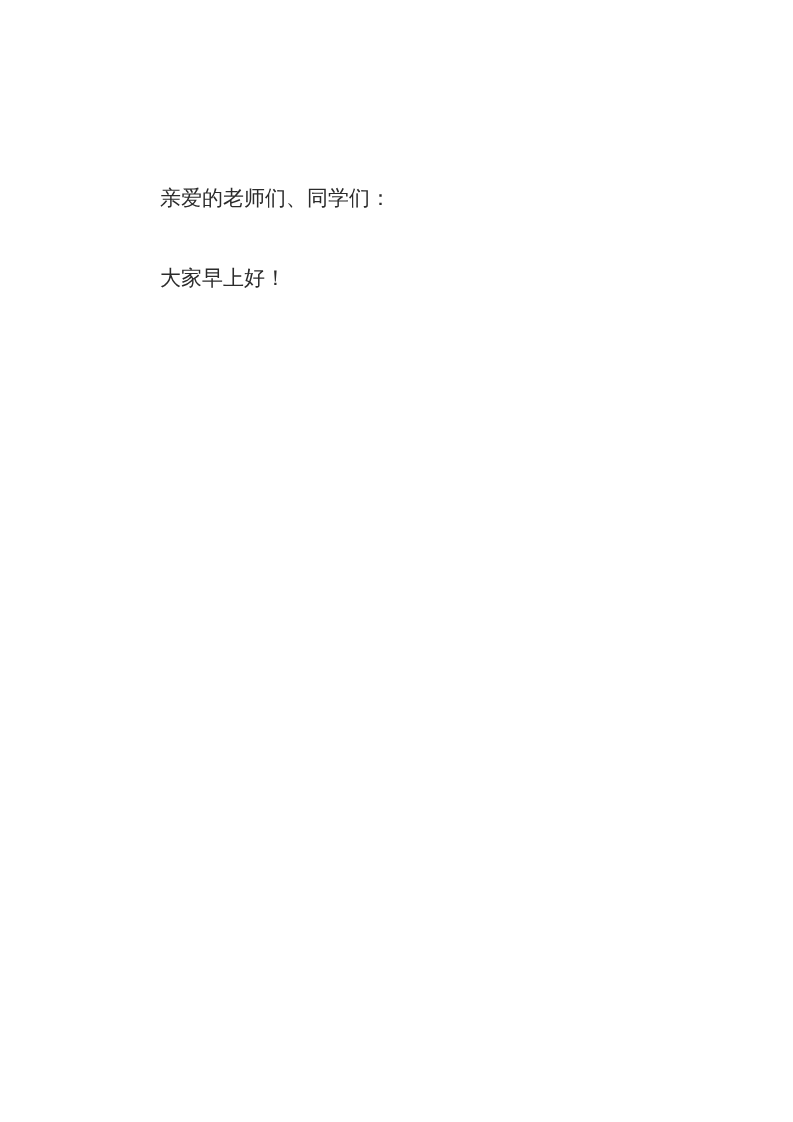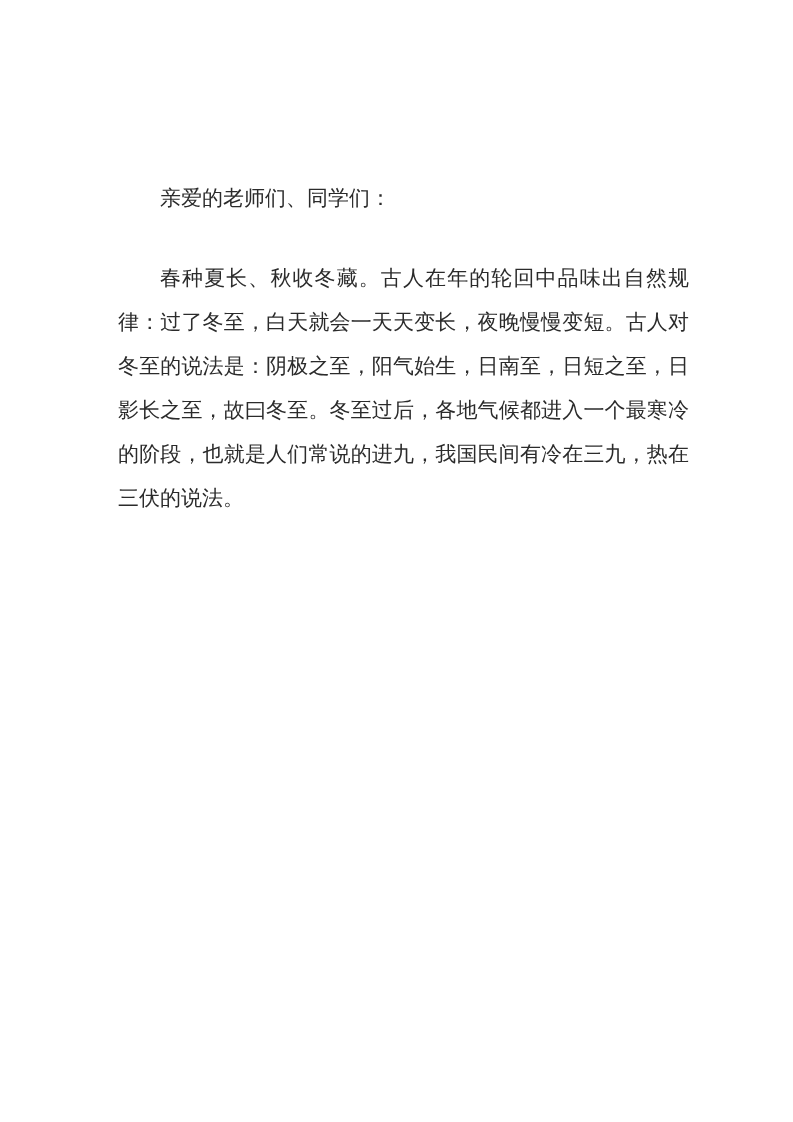--- a/index.html
+++ b/index.html
@@ -28,14 +28,14 @@
     text-align: justify;
     text-indent: 2em;
     word-break: break-all;
   }
 </style>
 </head>
 <body>
 
 <div class="doc-page">
   <p>亲爱的老师们、同学们：</p>
-  <p>春种夏长、秋收冬藏。古人在年的轮回中品味出自然规律：过了冬至，白天就会一天天变长，夜晚慢慢变短。古人对冬至的说法是：阴极之至，阳气始生，日南至，日短之至，日影长之至，故曰冬至。冬至过后，各地气候都进入一个最寒冷的阶段，也就是人们常说的进九，我国民间有冷在三九，热在三伏的说法。</p>
+  <p>大家早上好！</p>
 </div>
 
 </body></html>

